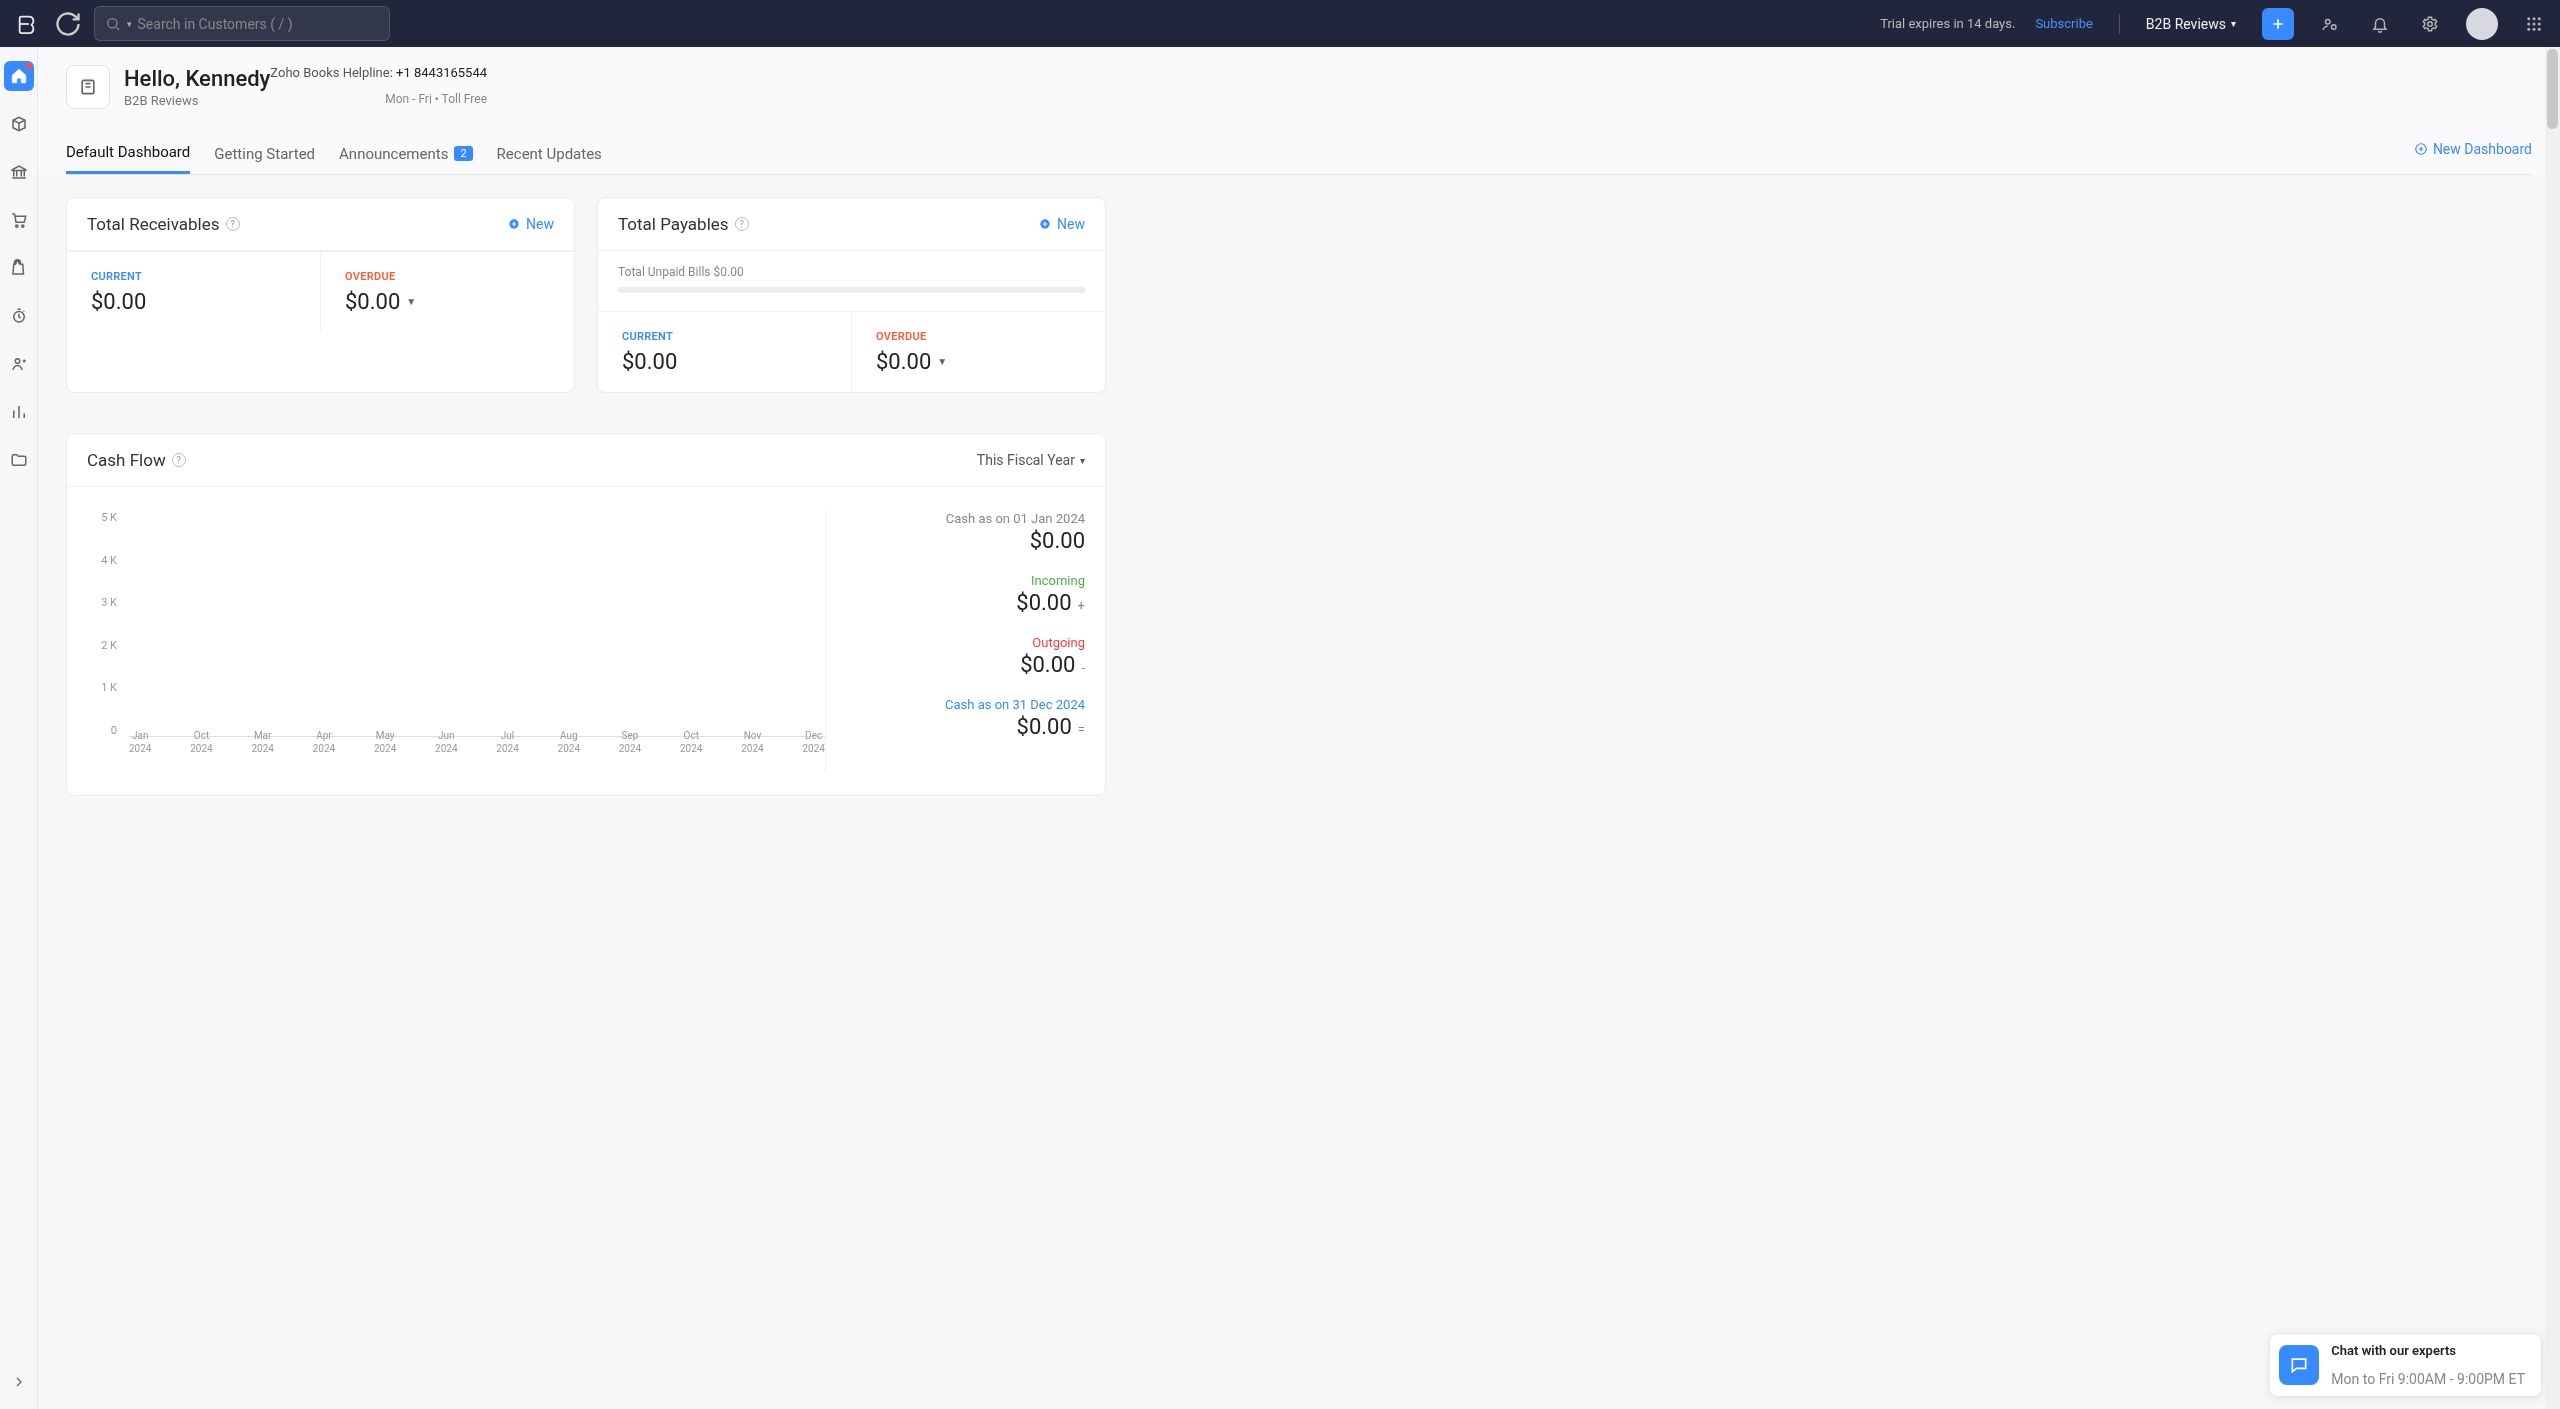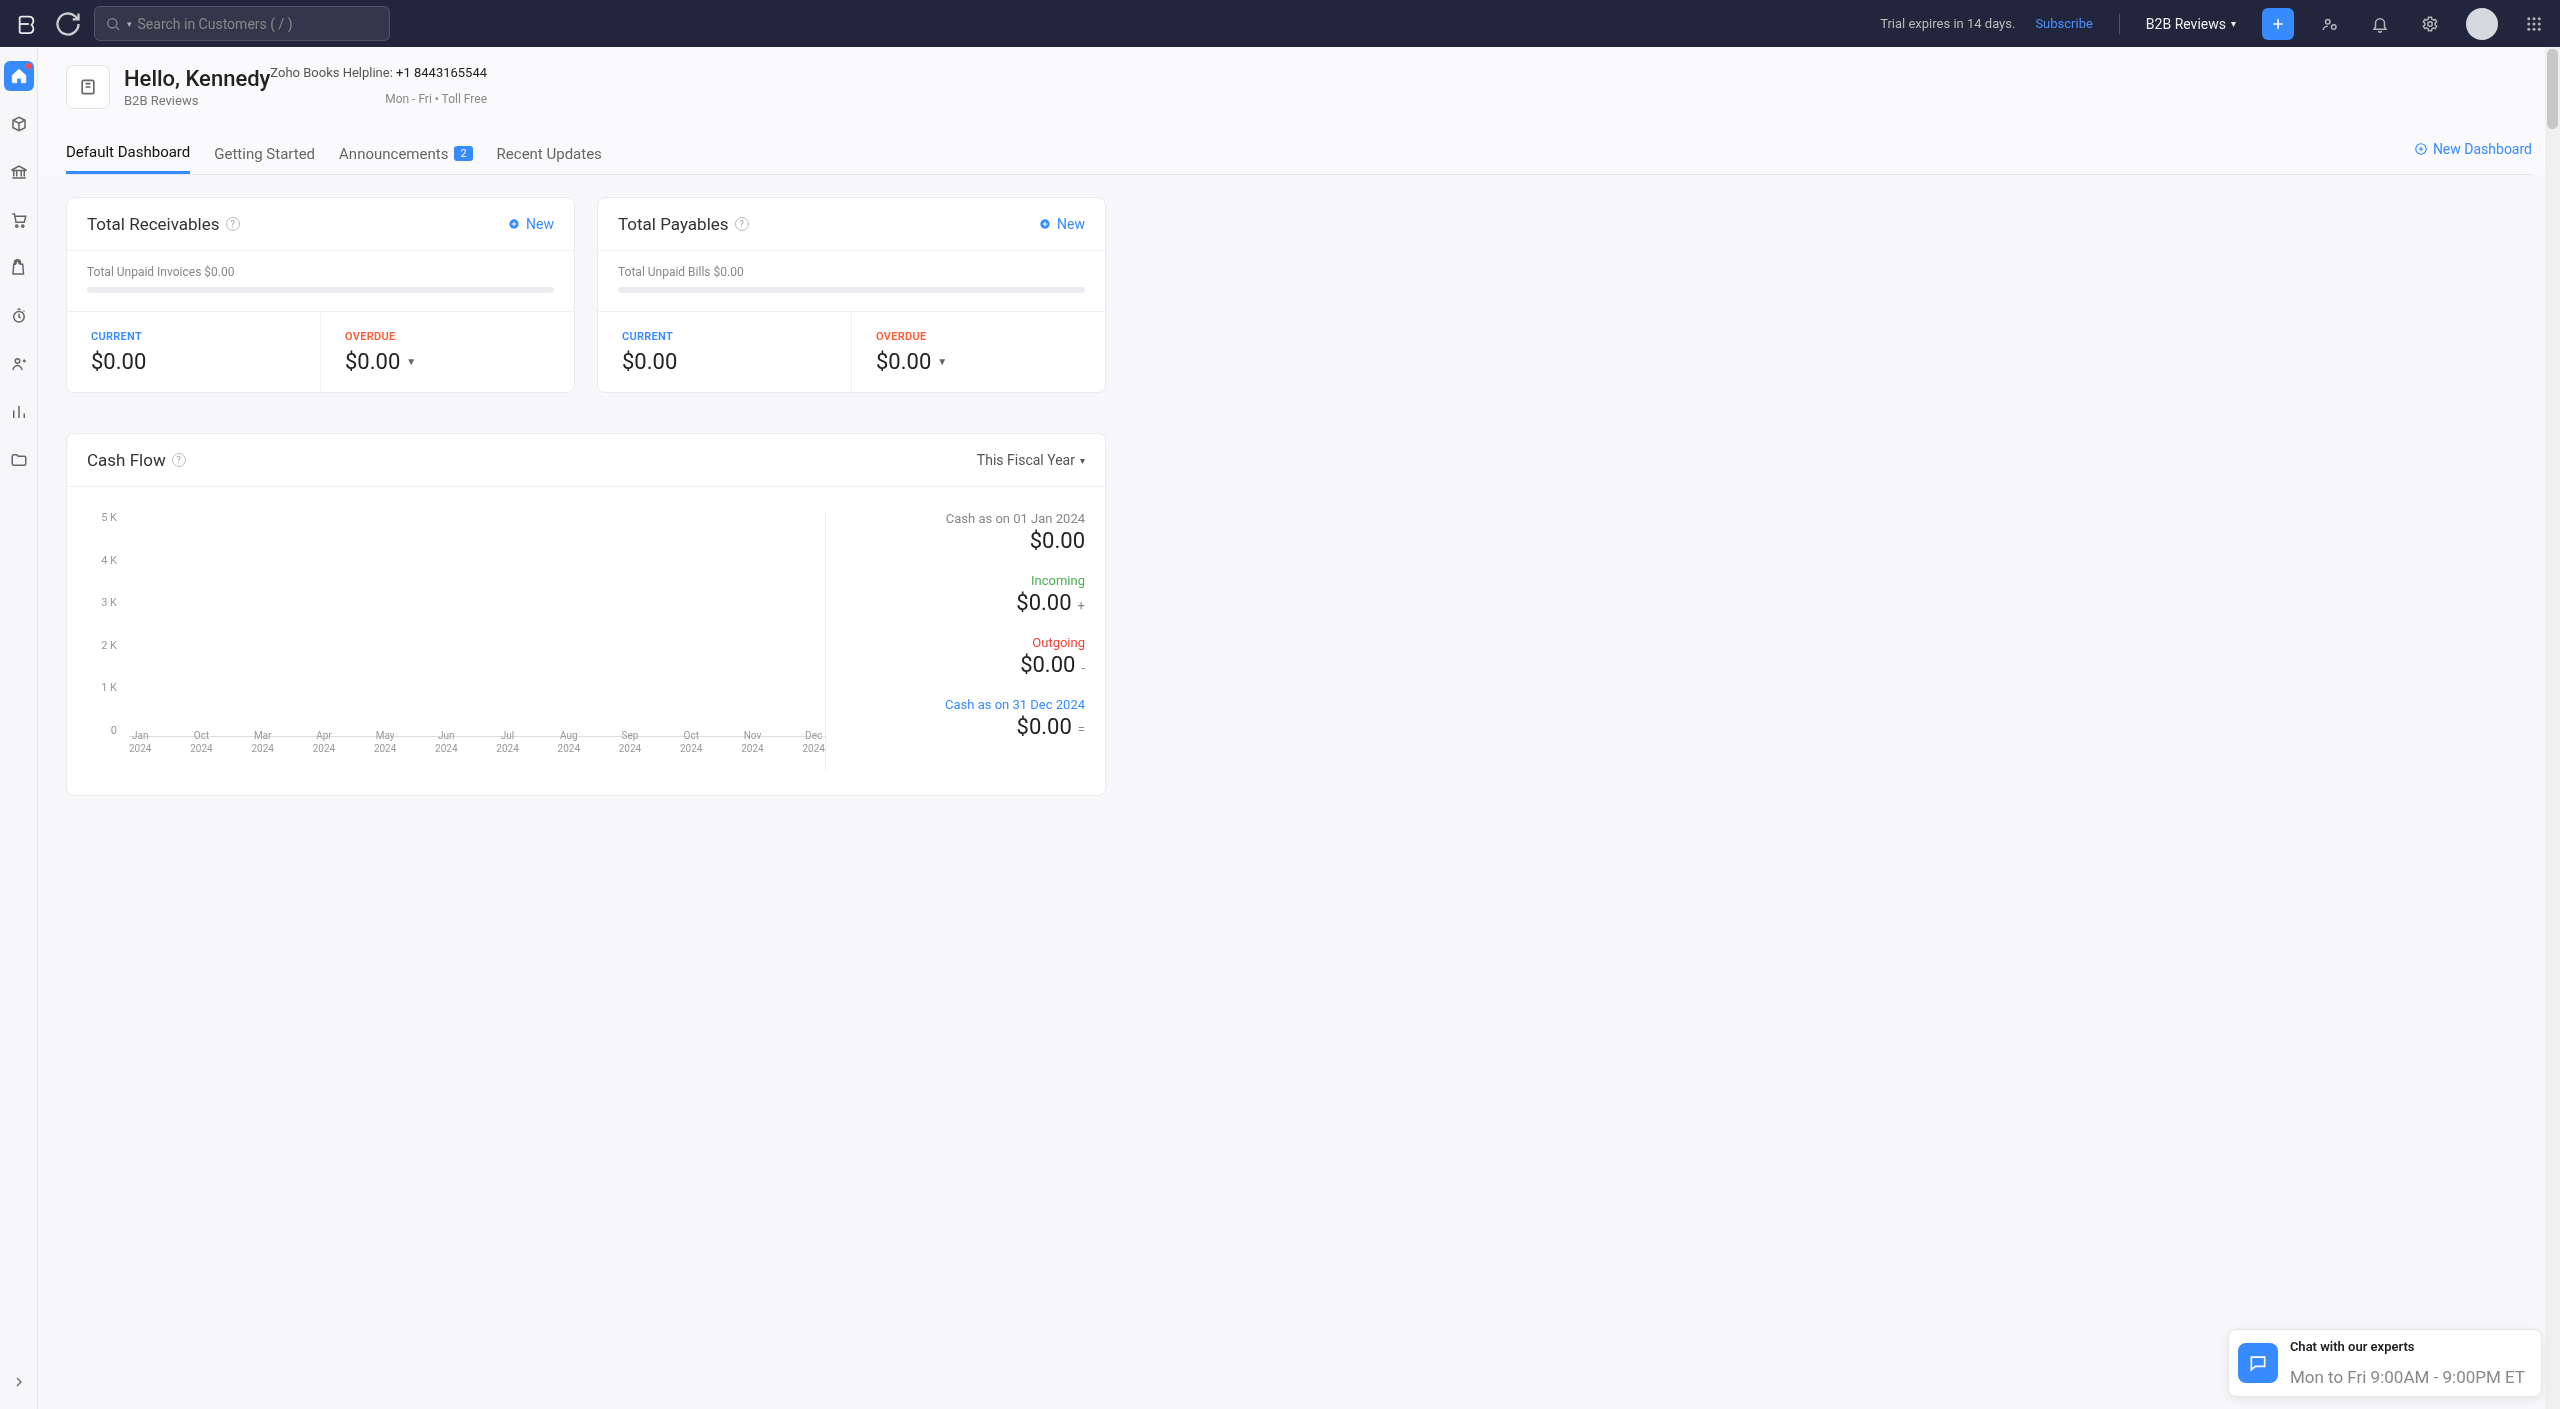--- a/index.html
+++ b/index.html
@@ -89,21 +89,21 @@
 .sum-row .lbl.incoming{color:#4caf50}
 .sum-row .lbl.outgoing{color:#f44336}
 .sum-row .lbl.final{color:#388bff}
 .sum-row .val{font-size:22px;color:#222;margin-top:2px}
 .sum-row .op{font-size:13px;color:#888;margin-left:6px}
 
 .chat-widget{position:fixed;bottom:12px;right:18px;background:#fff;border:1px solid #e5e5ea;border-radius:8px;box-shadow:0 2px 10px rgba(0,0,0,.08);display:flex;align-items:center;gap:12px;padding:9px 16px 9px 9px;cursor:pointer}
 .chat-icon{width:40px;height:40px;background:#388bff;border-radius:8px;display:flex;align-items:center;justify-content:center}
 .chat-icon svg{width:20px;height:20px;stroke:#fff;fill:none}
 .chat-txt .t1{font-size:13px;font-weight:600;color:#222}
-.chat-txt .t2{font-size:17px;color:#888;margin-top:13px}
+.chat-txt .t2{font-size:14px;color:#888;margin-top:13px}
 
 .scrollbar{position:absolute;right:0;top:0;width:15px;height:100%;background:#f0f0f0}
 .scrollbar-thumb{position:absolute;right:2px;top:2px;width:11px;height:80px;background:#c8c8c8;border-radius:5px}
 </style>
 </head>
 <body>
 
 <div class="topbar">
   <div class="logo-box">
     <svg viewBox="0 0 24 24" fill="none" stroke="#e8e8e8" stroke-width="2">
@@ -283,24 +283,20 @@
               <span class="help-icon">?</span>
             </div>
             <div class="new-btn">
               <svg viewBox="0 0 24 24">
                   <circle cx="12" cy="12" r="8" fill="#388bff"></circle>
                   <path d="M12 8v8M8 12h8" stroke="#fff" stroke-width="2"></path>
                 </svg>
               <span>New</span>
             </div>
           </div>
-          <div class="card-sub">
-            <div class="unpaid-txt">Total Unpaid Invoices $0.00</div>
-            <div class="progress"></div>
-          </div>
           <div class="card-stats">
             <div class="stat">
               <div class="stat-label current">CURRENT</div>
               <div class="stat-value">$0.00</div>
             </div>
             <div class="stat">
               <div class="stat-label overdue">OVERDUE</div>
               <div class="stat-value">
                   <span>$0.00</span>
                   <span class="caret-down">▼</span>

